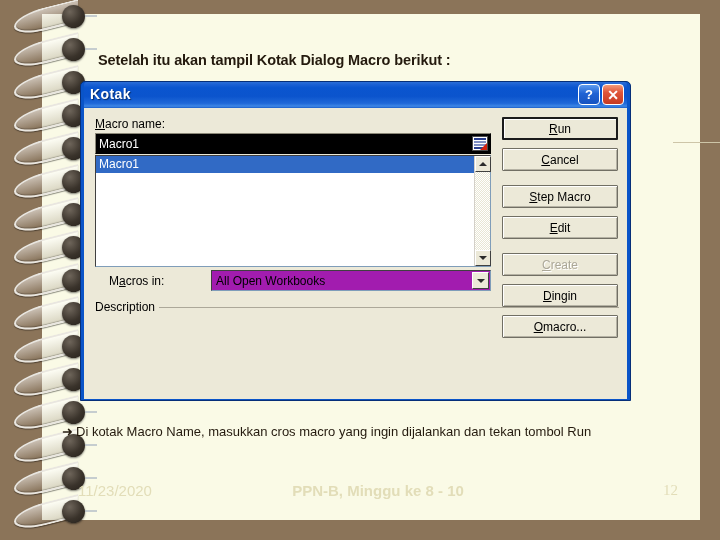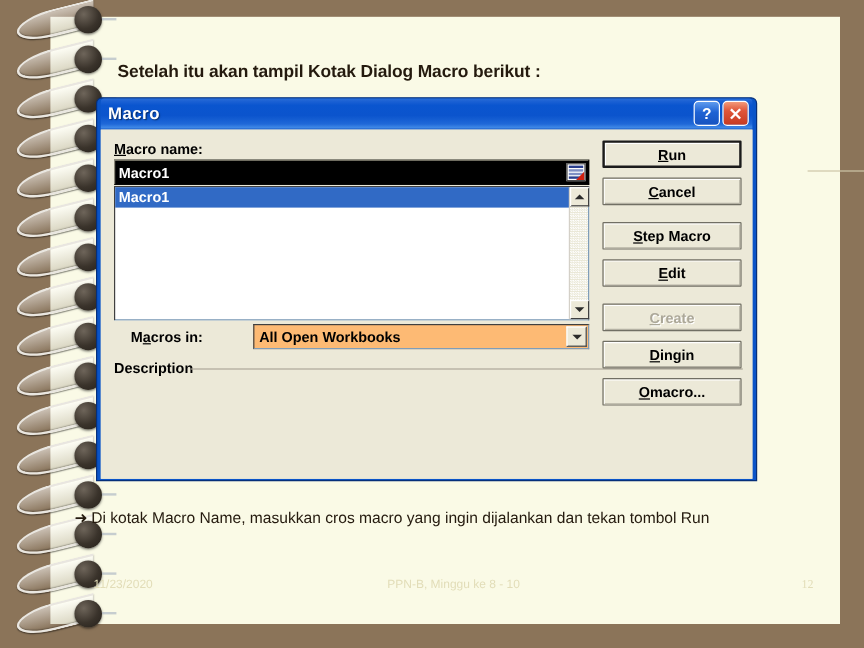--- a/index.html
+++ b/index.html
@@ -157,21 +157,20 @@
     background: linear-gradient(180deg,#f29a7a 0%,#e0563a 38%,#c63a22 100%);
     font-size: 14px;
   }
 
   .dlg-body {
     position: relative;
     height: 291px;
     background: #ece9d8;
     border: 1px solid #ece9d8;
     box-sizing: border-box;
-    font-weight: bold;
   }
 
   
   .lbl {
     position: absolute;
     font-size: 12px;
     color: #000;
     white-space: nowrap;
   }
   .lbl u { text-decoration: underline; }
@@ -306,21 +305,21 @@
     border-top: 4px solid #2b2b2b;
   }
 
   
   .combo {
     position: absolute;
     left: 126px;
     top: 161px;
     width: 280px;
     height: 21px;
-    background: #fdba74;
+    background: #a21caf;
     border: 1px solid #7f9db9;
     border-top-color: #404040;
     border-left-color: #404040;
     box-sizing: border-box;
     display: flex;
     align-items: center;
     text-align: center;
   }
   .combo .val {
     font-size: 12px;
@@ -393,25 +392,25 @@
     font-size: 13px;
   }
 
   
   .footer {
     position: absolute;
     left: 78px;
     top: 482px;
     width: 600px;
     height: 14px;
-    font-size: 10px;
+    font-size: 15px;
     color: #e2ddb8;
   }
   .footer .f-date { position: absolute; left: 0; top: 0; }
-  .footer .f-mid  { position: absolute; left: 0; right: 0; text-align: center; top: 0; }
+  .footer .f-mid  { position: absolute; left: 0; right: 0; text-align: center; top: 0; font-weight: bold; }
   .footer .f-num  { position: absolute; right: 0; top: 0; font-family: Liberation Serif, serif; }
 </style>
 </head>
 <body>
 
 <div id="slide">
 
   <div class="page">
     <div class="deco-rule"></div>
   </div>
@@ -497,21 +496,21 @@
         <div class="knob"></div>
         <div class="tick"></div>
       </div>
     </div>
 
   <div class="heading">Setelah itu akan tampil Kotak Dialog Macro berikut :</div>
 
   <div class="dialog">
 
     <div class="titlebar">
-      <div class="title-text">Macro</div>
+      <div class="title-text">Kotak</div>
       <div class="tb-btns">
         <div class="tb-btn tb-help">?</div>
         <div class="tb-btn tb-close">✕</div>
       </div>
     </div>
 
     <div class="dlg-body">
 
       <div class="lbl l-macroname"><u>M</u><span>acro name:</span></div>
 

